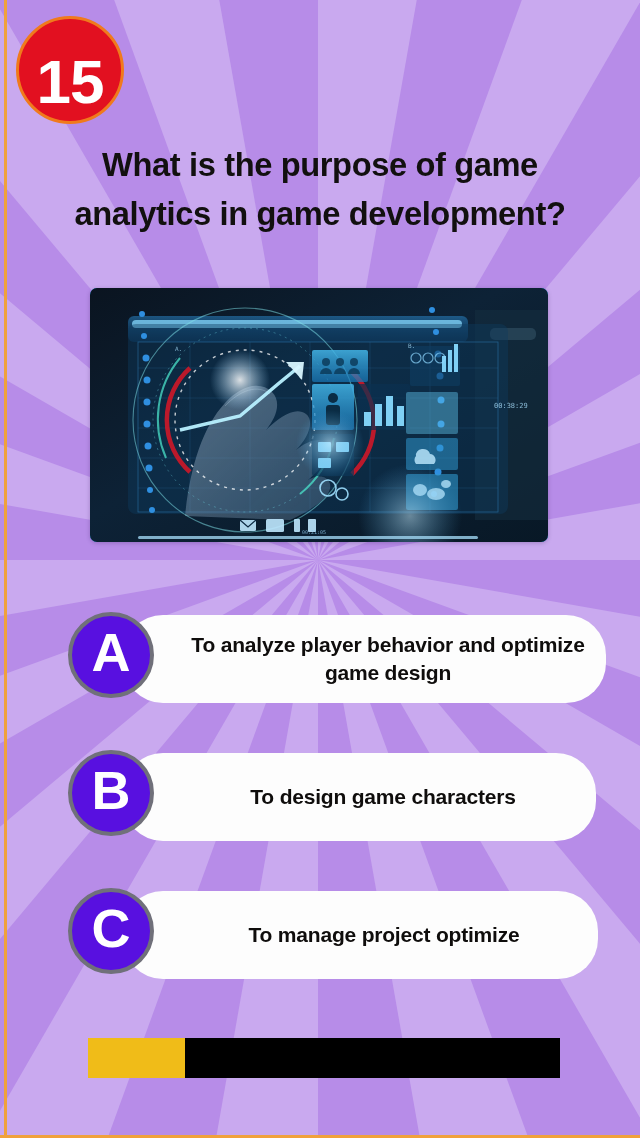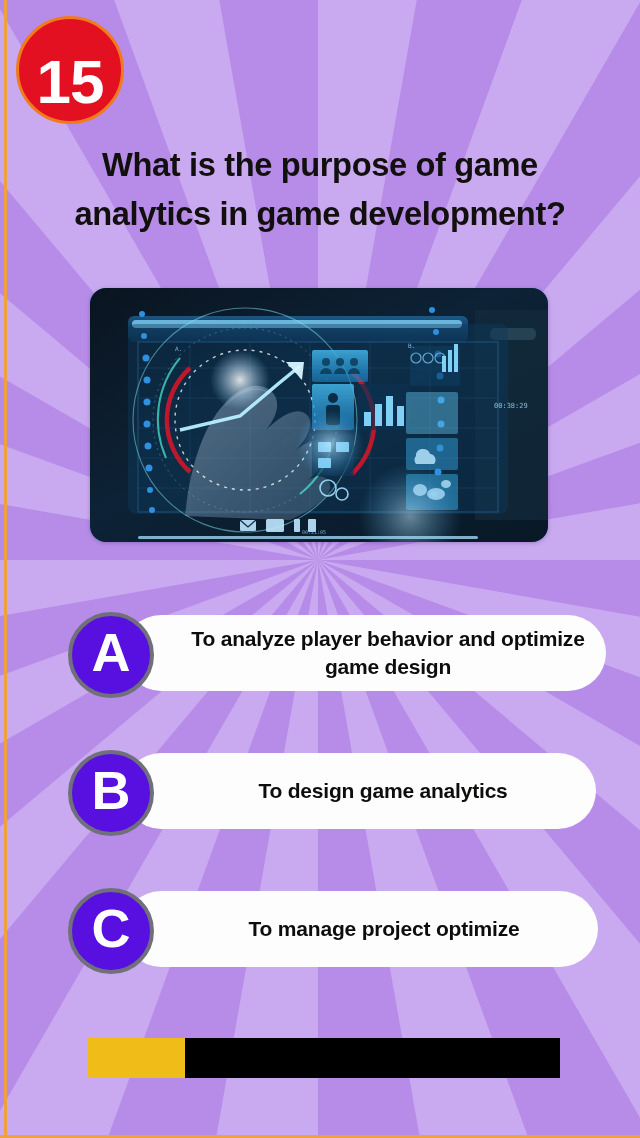--- a/index.html
+++ b/index.html
@@ -73,38 +73,38 @@
     font-family:"Liberation Sans", sans-serif;
     z-index:20;
     transform:scaleX(0.96);
   }
 
   
   #hero {
     position:absolute;
     left:90px; top:288px;
     width:458px; height:254px;
-    border-radius:16px;
+    border-radius:7px;
     overflow:hidden;
     background:#0ea5e9;
     z-index:20;
     box-shadow:0 1px 4px rgba(40,10,70,.25);
   }
   #hero svg { display:block; }
 
   
   .option {
     position:absolute;
     z-index:25;
     height:86px;
   }
   .opt-pill {
     position:absolute;
     left:55px; top:3px;
-    height:76px;
+    height:88px;
     background:#fdfdfd;
     border-radius:40px;
     display:flex;
     align-items:center;
     padding-left:65px;
     padding-right:18px;
   }
   .opt-pill .opt-text {
     color:#0f0d0c;
     font-size:21px;
@@ -373,21 +373,21 @@
     <div class="opt-pill">
       <span class="opt-text">To analyze player behavior and optimize game design</span>
     </div>
     <div class="opt-circle">
       <span class="letter">A</span>
     </div>
   </div>
 
   <div class="option" id="opt-b">
     <div class="opt-pill">
-      <span class="opt-text">To design game analytics</span>
+      <span class="opt-text">To design game characters</span>
     </div>
     <div class="opt-circle">
       <span class="letter">B</span>
     </div>
   </div>
 
   <div class="option" id="opt-c">
     <div class="opt-pill">
       <span class="opt-text">To manage project optimize</span>
     </div>

